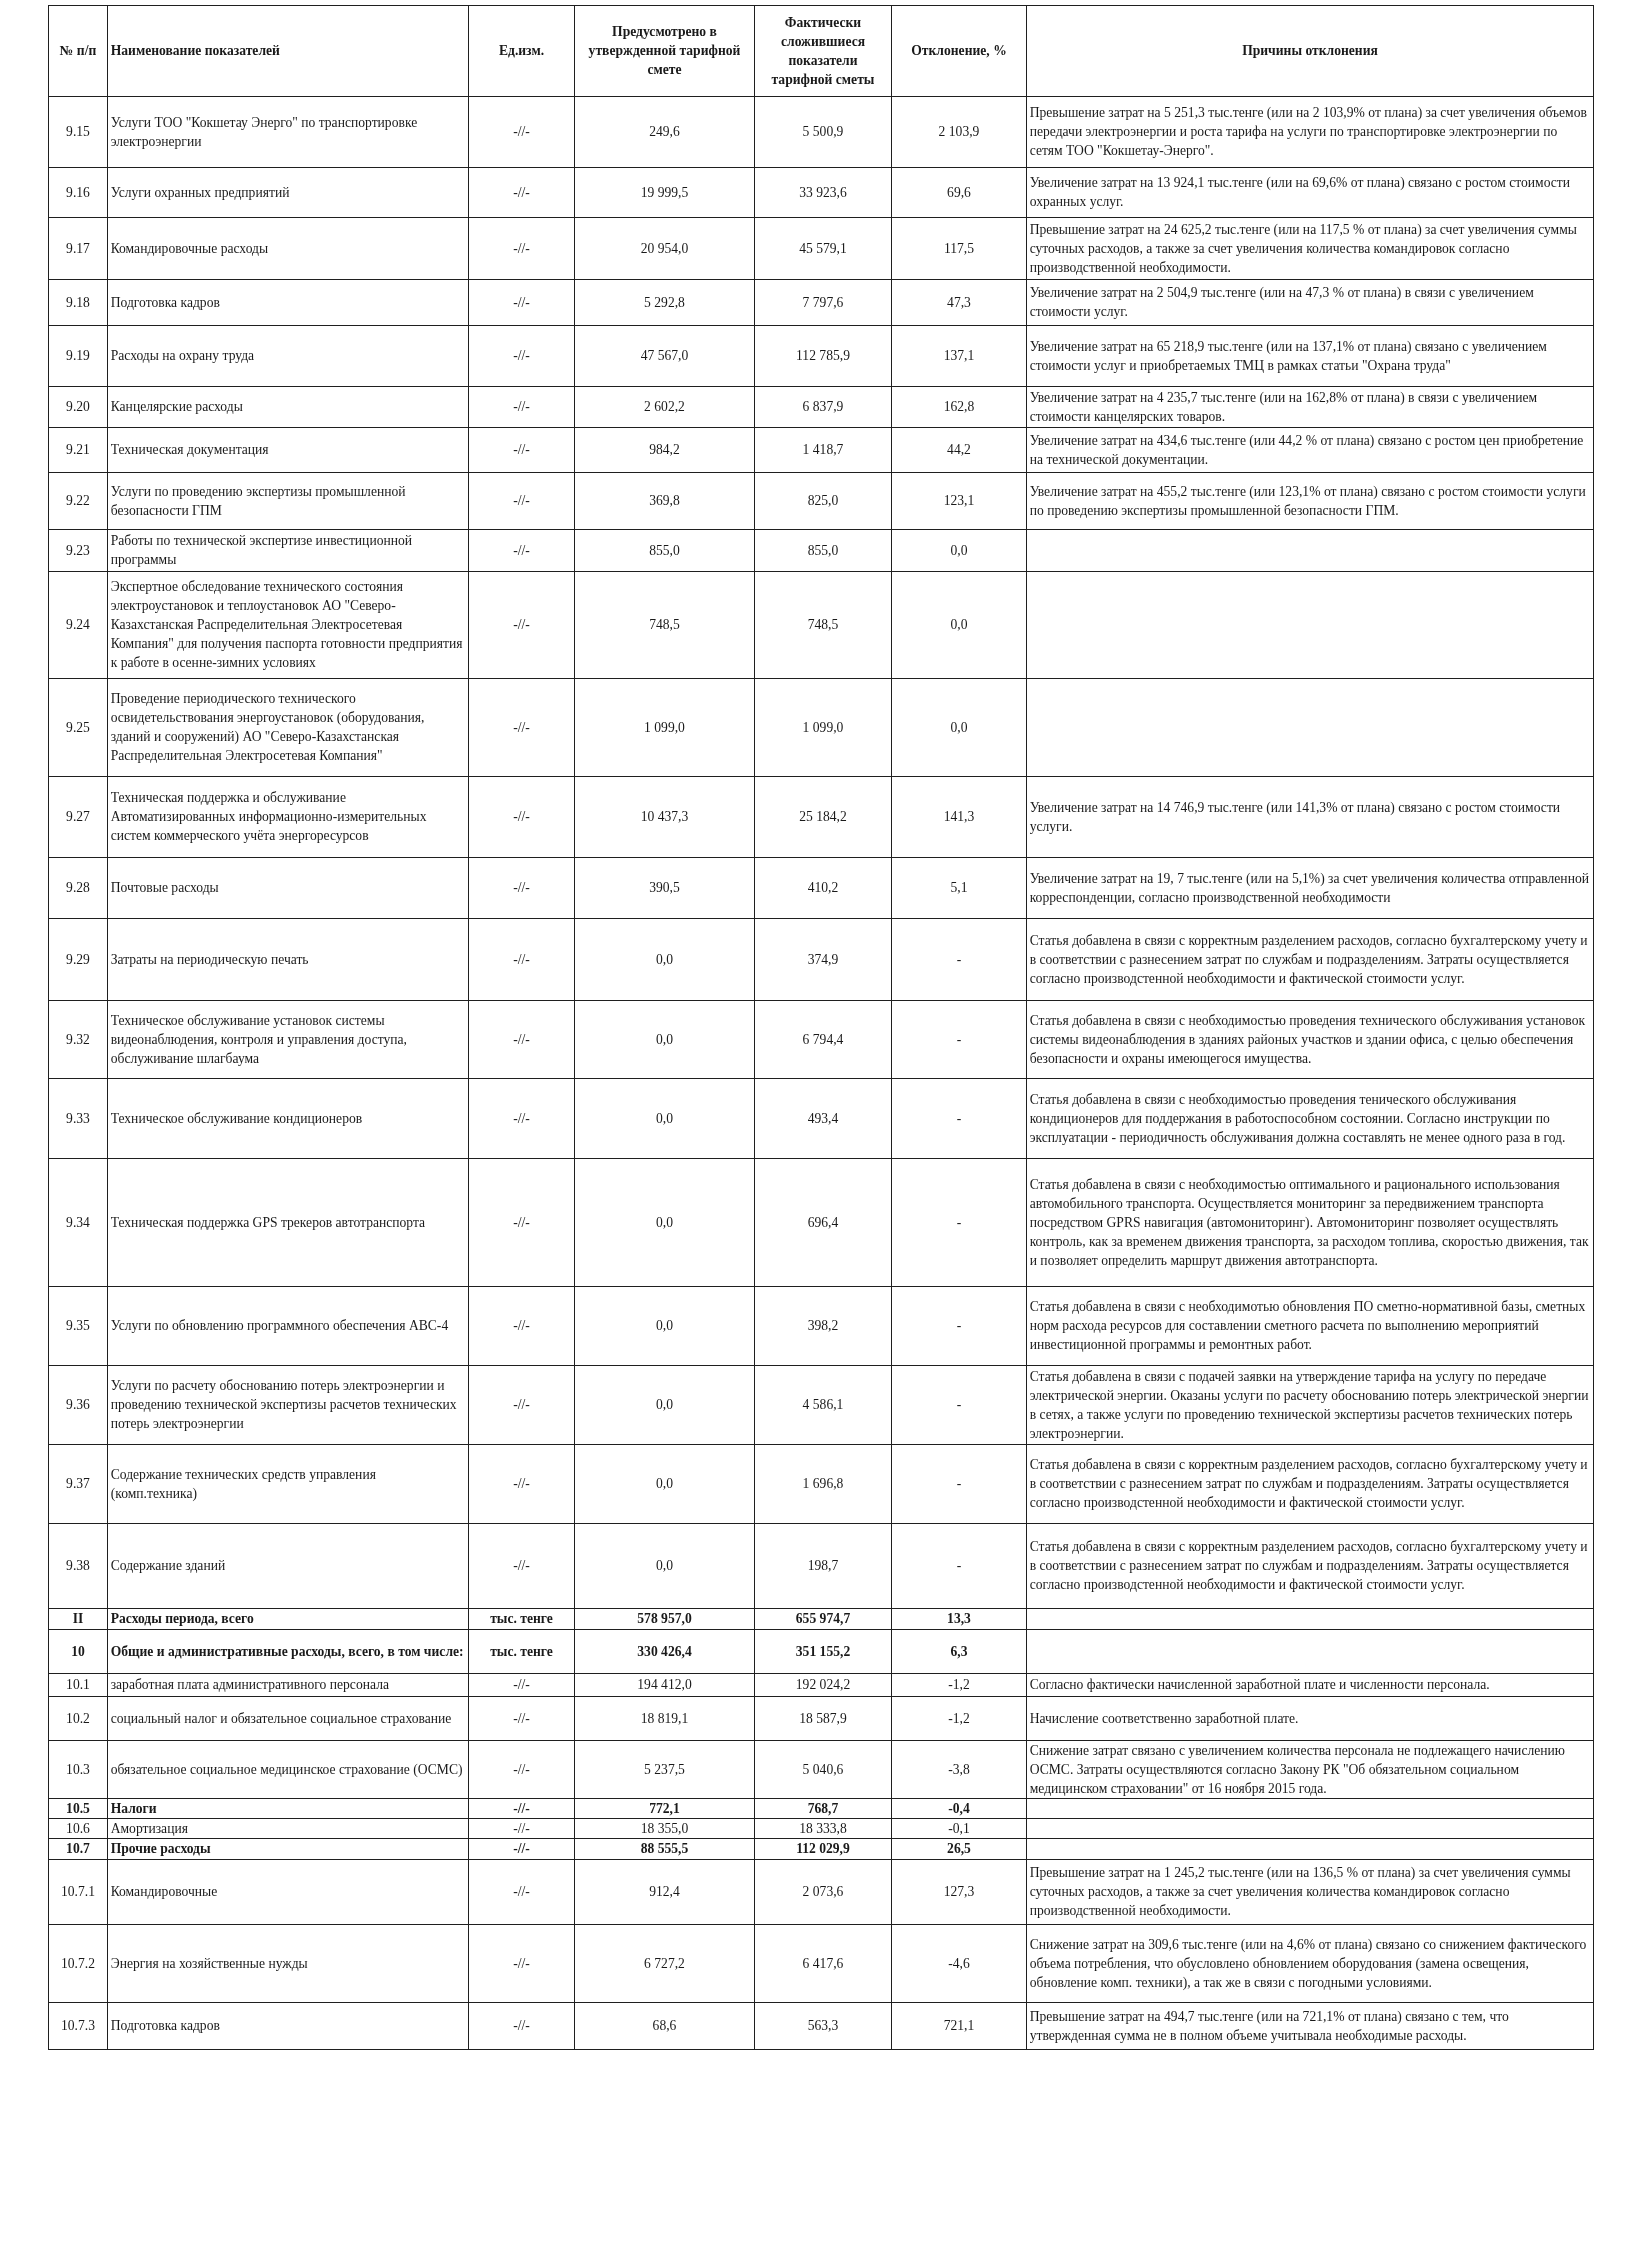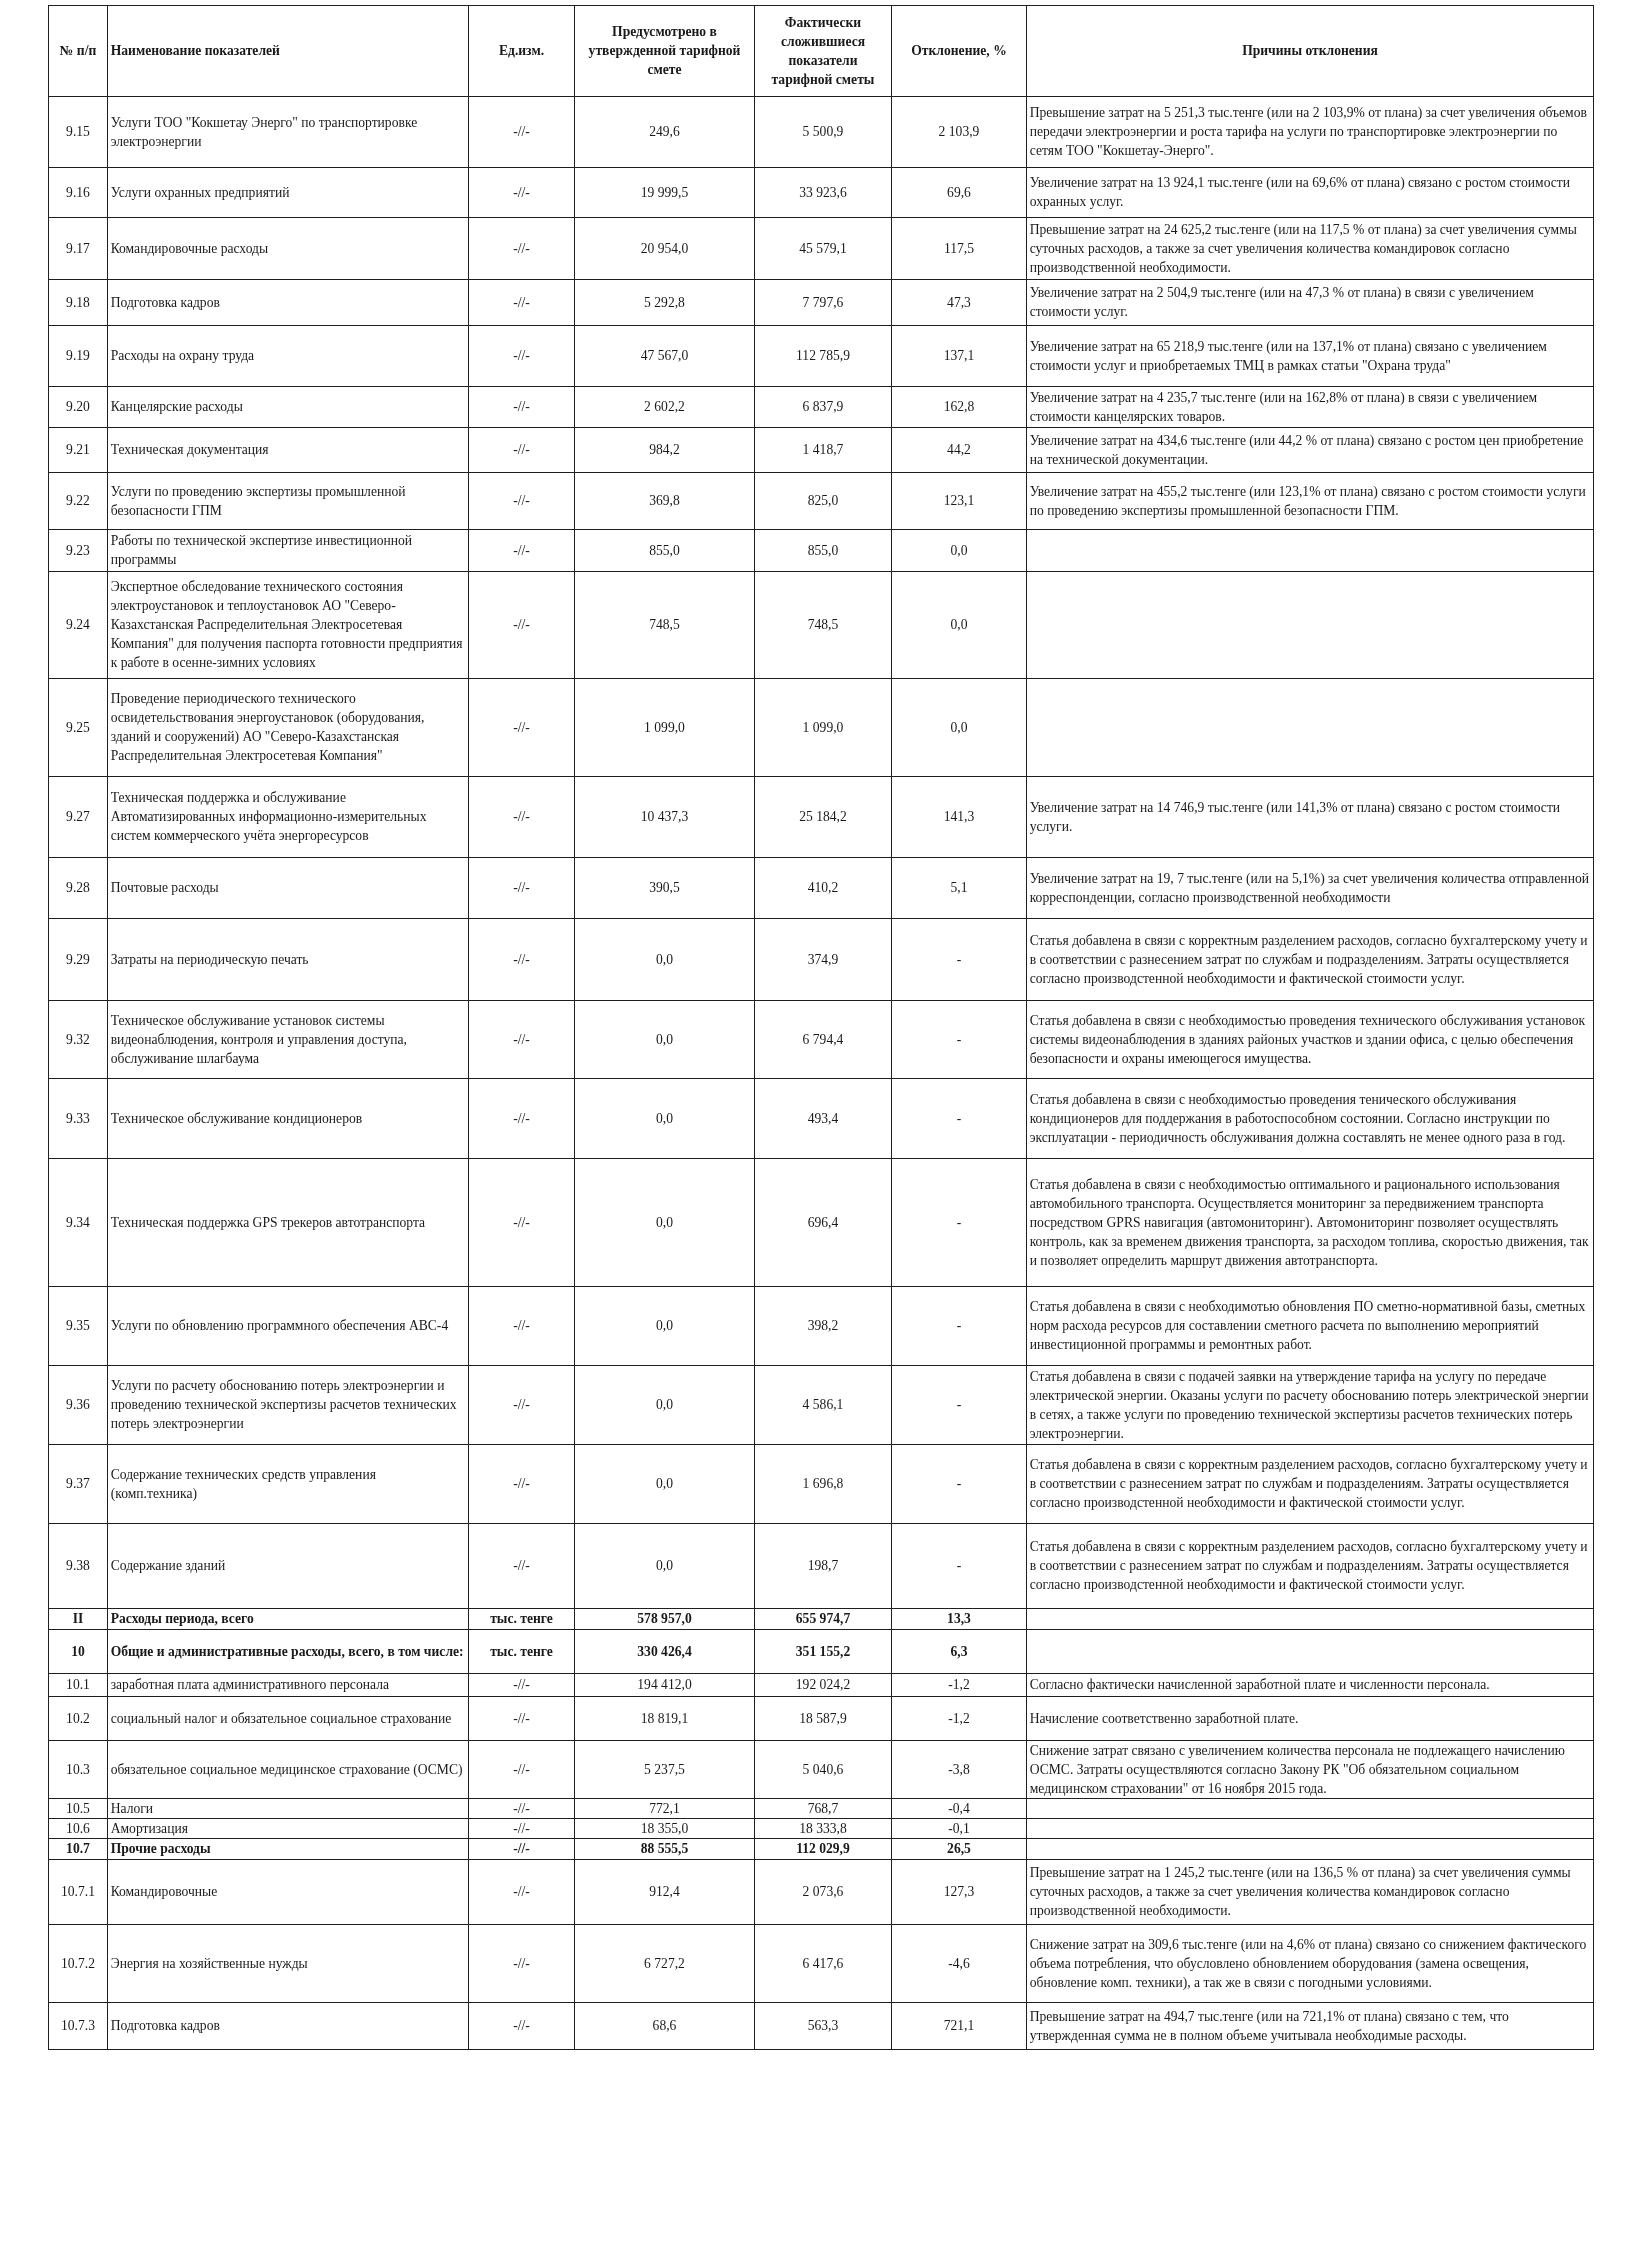--- a/index.html
+++ b/index.html
@@ -273,21 +273,21 @@
       </tr>
       <tr style="height: 50px;">
         <td class="num">10.3</td>
         <td class="name">обязательное социальное медицинское страхование (ОСМС)</td>
         <td class="unit">-//-</td>
         <td class="val">5 237,5</td>
         <td class="val">5 040,6</td>
         <td class="val">-3,8</td>
         <td class="reason">Снижение затрат связано с увеличением количества персонала не подлежащего начислению ОСМС.  Затраты осуществляются согласно Закону РК "Об обязательном социальном медицинском страховании" от 16 ноября 2015 года.</td>
       </tr>
-      <tr style="height: 19px;">
+      <tr style="height: 19px; font-weight: bold;">
         <td class="num">10.5</td>
         <td class="name">Налоги</td>
         <td class="unit">-//-</td>
         <td class="val">772,1</td>
         <td class="val">768,7</td>
         <td class="val">-0,4</td>
         <td class="reason"></td>
       </tr>
       <tr style="height: 19px;">
         <td class="num">10.6</td>

